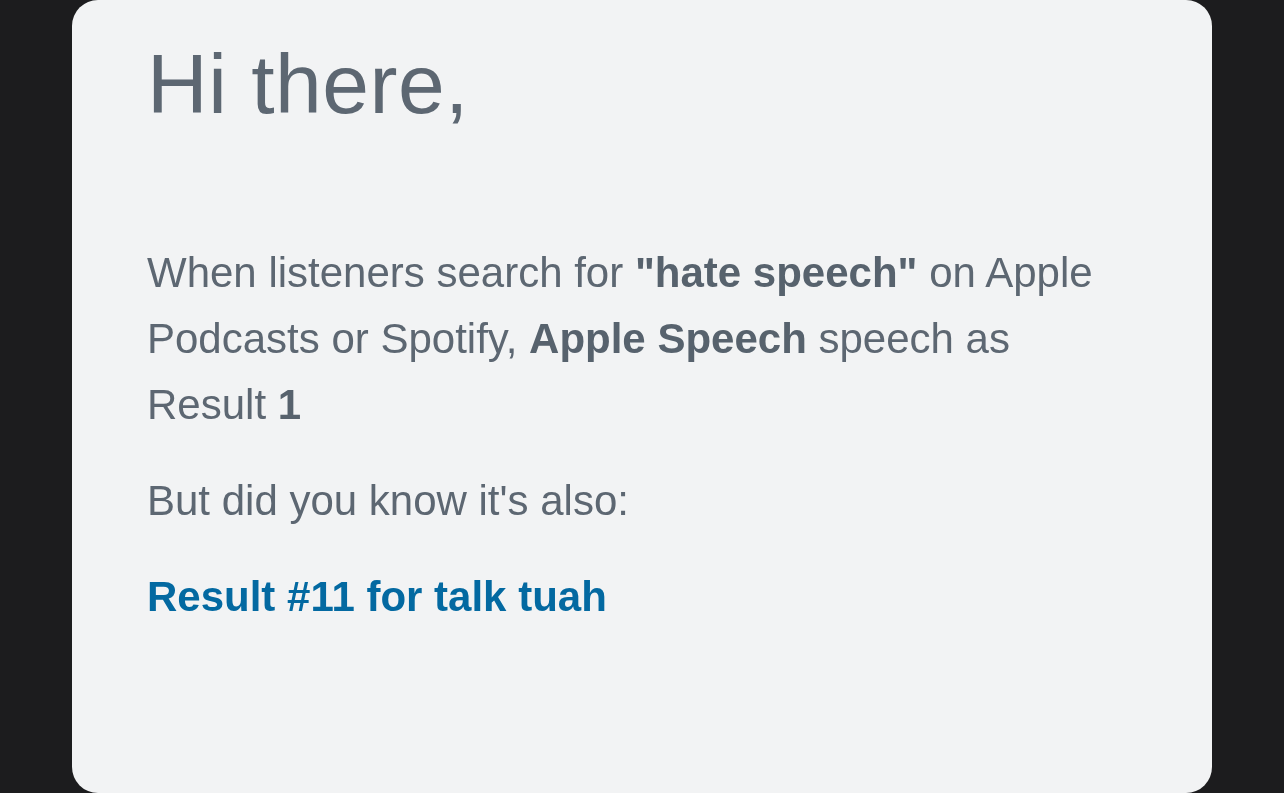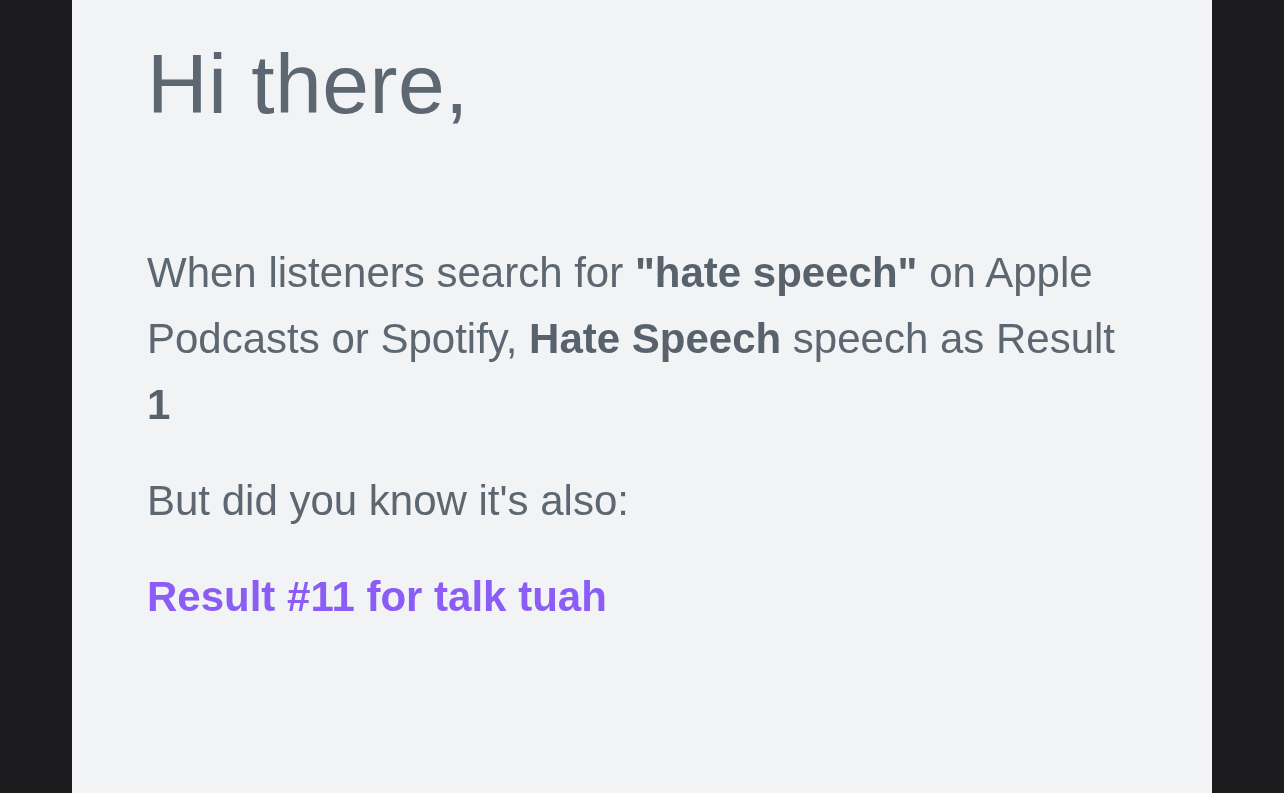--- a/index.html
+++ b/index.html
@@ -26,20 +26,21 @@
   .content-card {
     position: absolute;
     left: 72px;
     top: 0;
     width: 1140px;
     height: 793px;
     background: #f2f3f4;
     overflow: hidden;
     box-sizing: border-box;
     padding: 0 75px;
+    border-radius: 26px;
   }
 
   .greeting-heading {
     margin: 0;
     padding: 0;
     font-family: "Liberation Sans", sans-serif;
     font-size: 84px;
     font-weight: 400;
     line-height: 1.0;
     letter-spacing: 0.5px;
@@ -64,38 +65,38 @@
     color: #57626d;
   }
 
   .result-line {
     margin: 0;
     padding: 0;
     font-family: "Liberation Sans", sans-serif;
     font-size: 42px;
     font-weight: 700;
     line-height: 66px;
-    color: #8b5cf6;
+    color: #0369a1;
   }
 
   .spacer-intro { height: 114px; }
   .spacer-block { height: 30px; }
 </style>
 </head>
 <body>
 
 <div class="viewport">
 
   <div class="content-card">
 
     <h1 class="greeting-heading">Hi there,</h1>
 
     <div class="spacer-intro"></div>
 
-    <p class="body-paragraph"><span>When listeners search for </span><b>"hate speech"</b><span> on Apple Podcasts or Spotify, </span><b>Hate Speech</b><span> speech as Result </span><b>1</b></p>
+    <p class="body-paragraph"><span>When listeners search for </span><b>"hate speech"</b><span> on Apple Podcasts or Spotify, </span><b>Apple Speech</b><span> speech as Result </span><b>1</b></p>
 
     <div class="spacer-block"></div>
 
     <p class="body-paragraph">But did you know it's also:</p>
 
     <div class="spacer-block"></div>
 
     <p class="result-line">Result #11 for talk tuah</p>
 
     <div class="spacer-block"></div>

